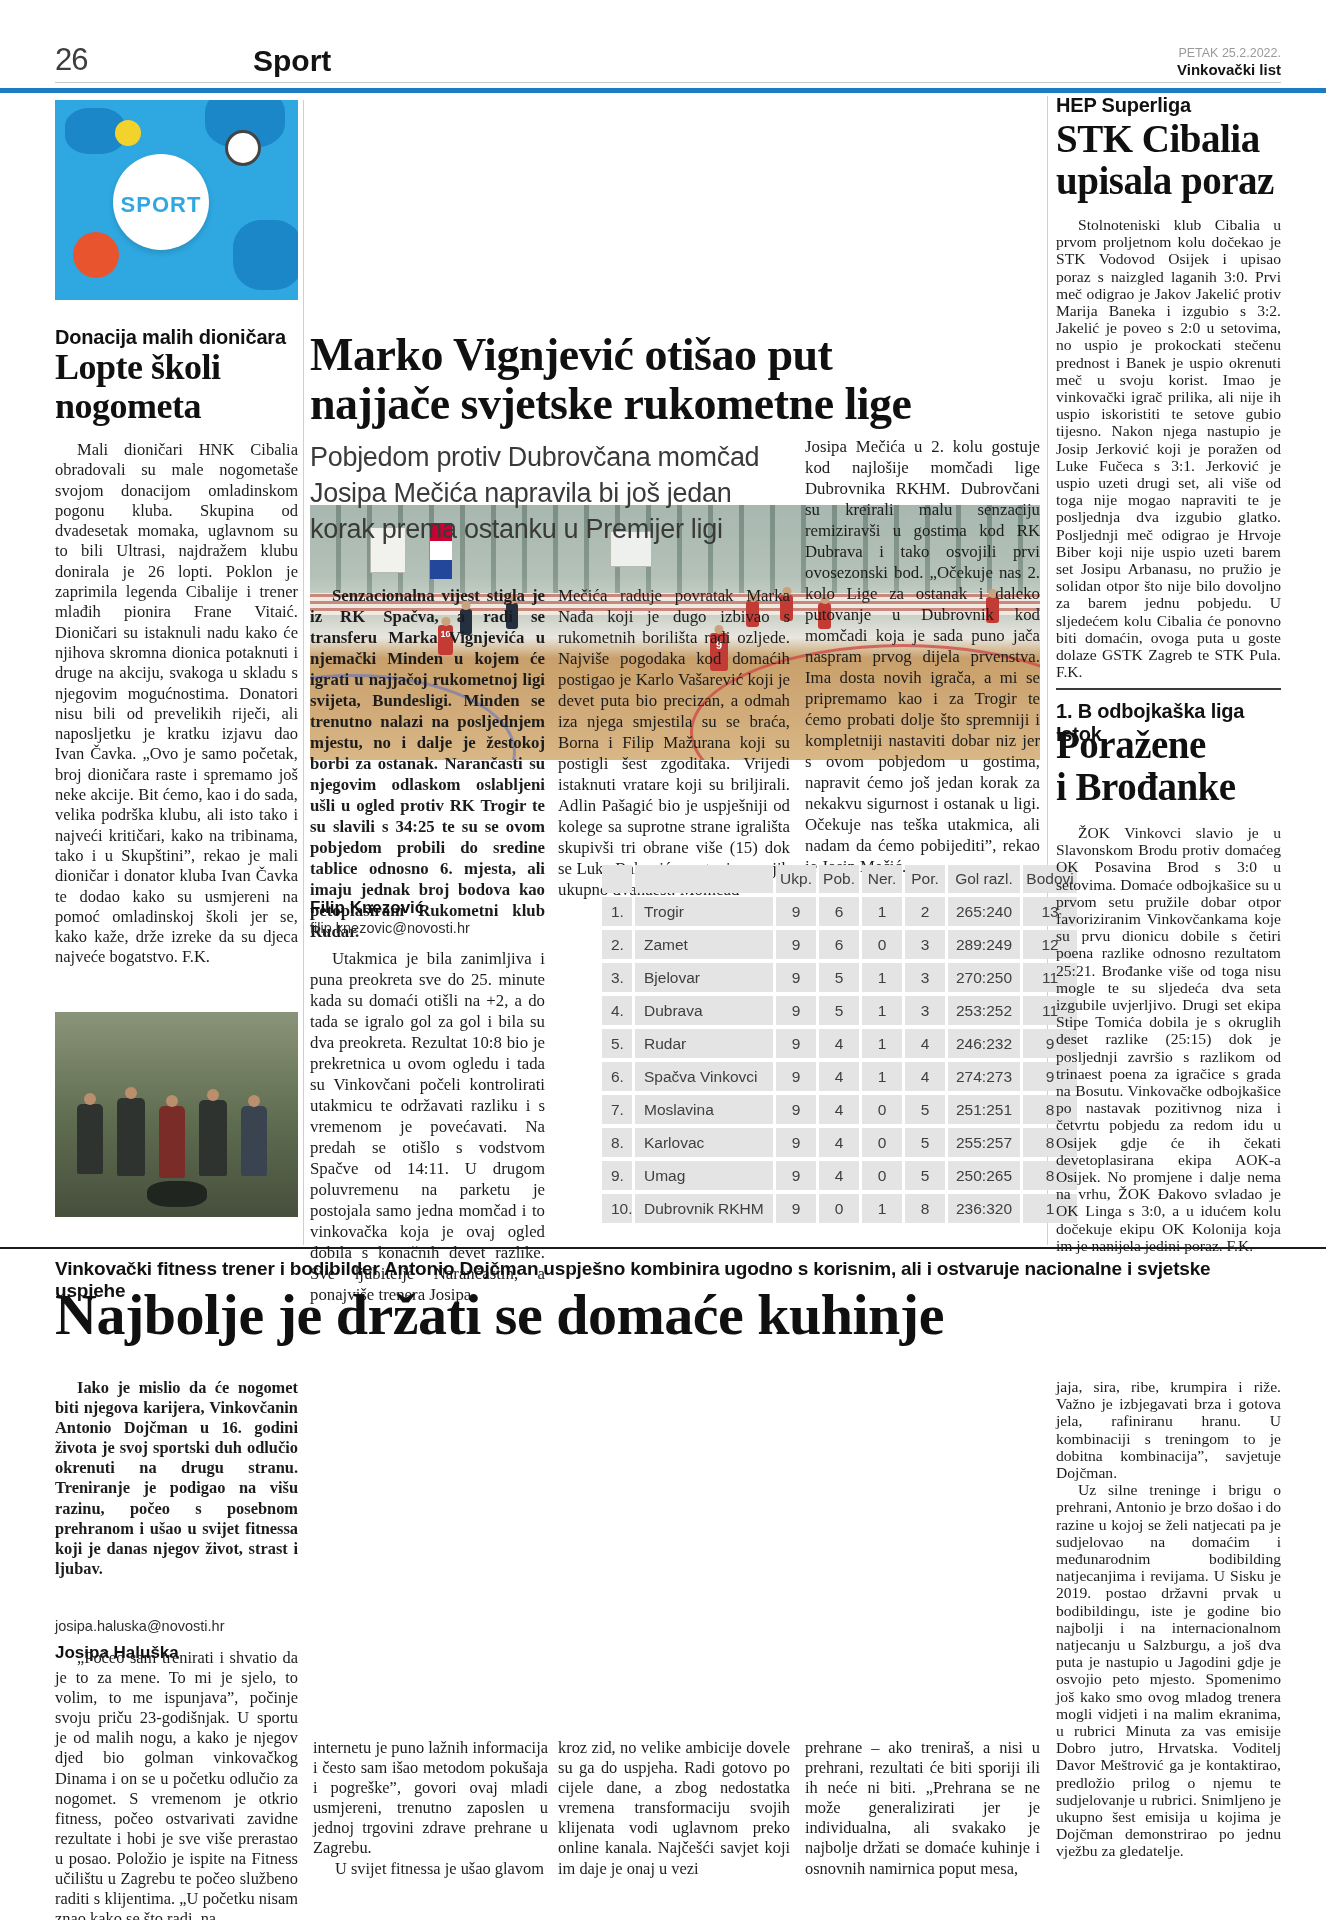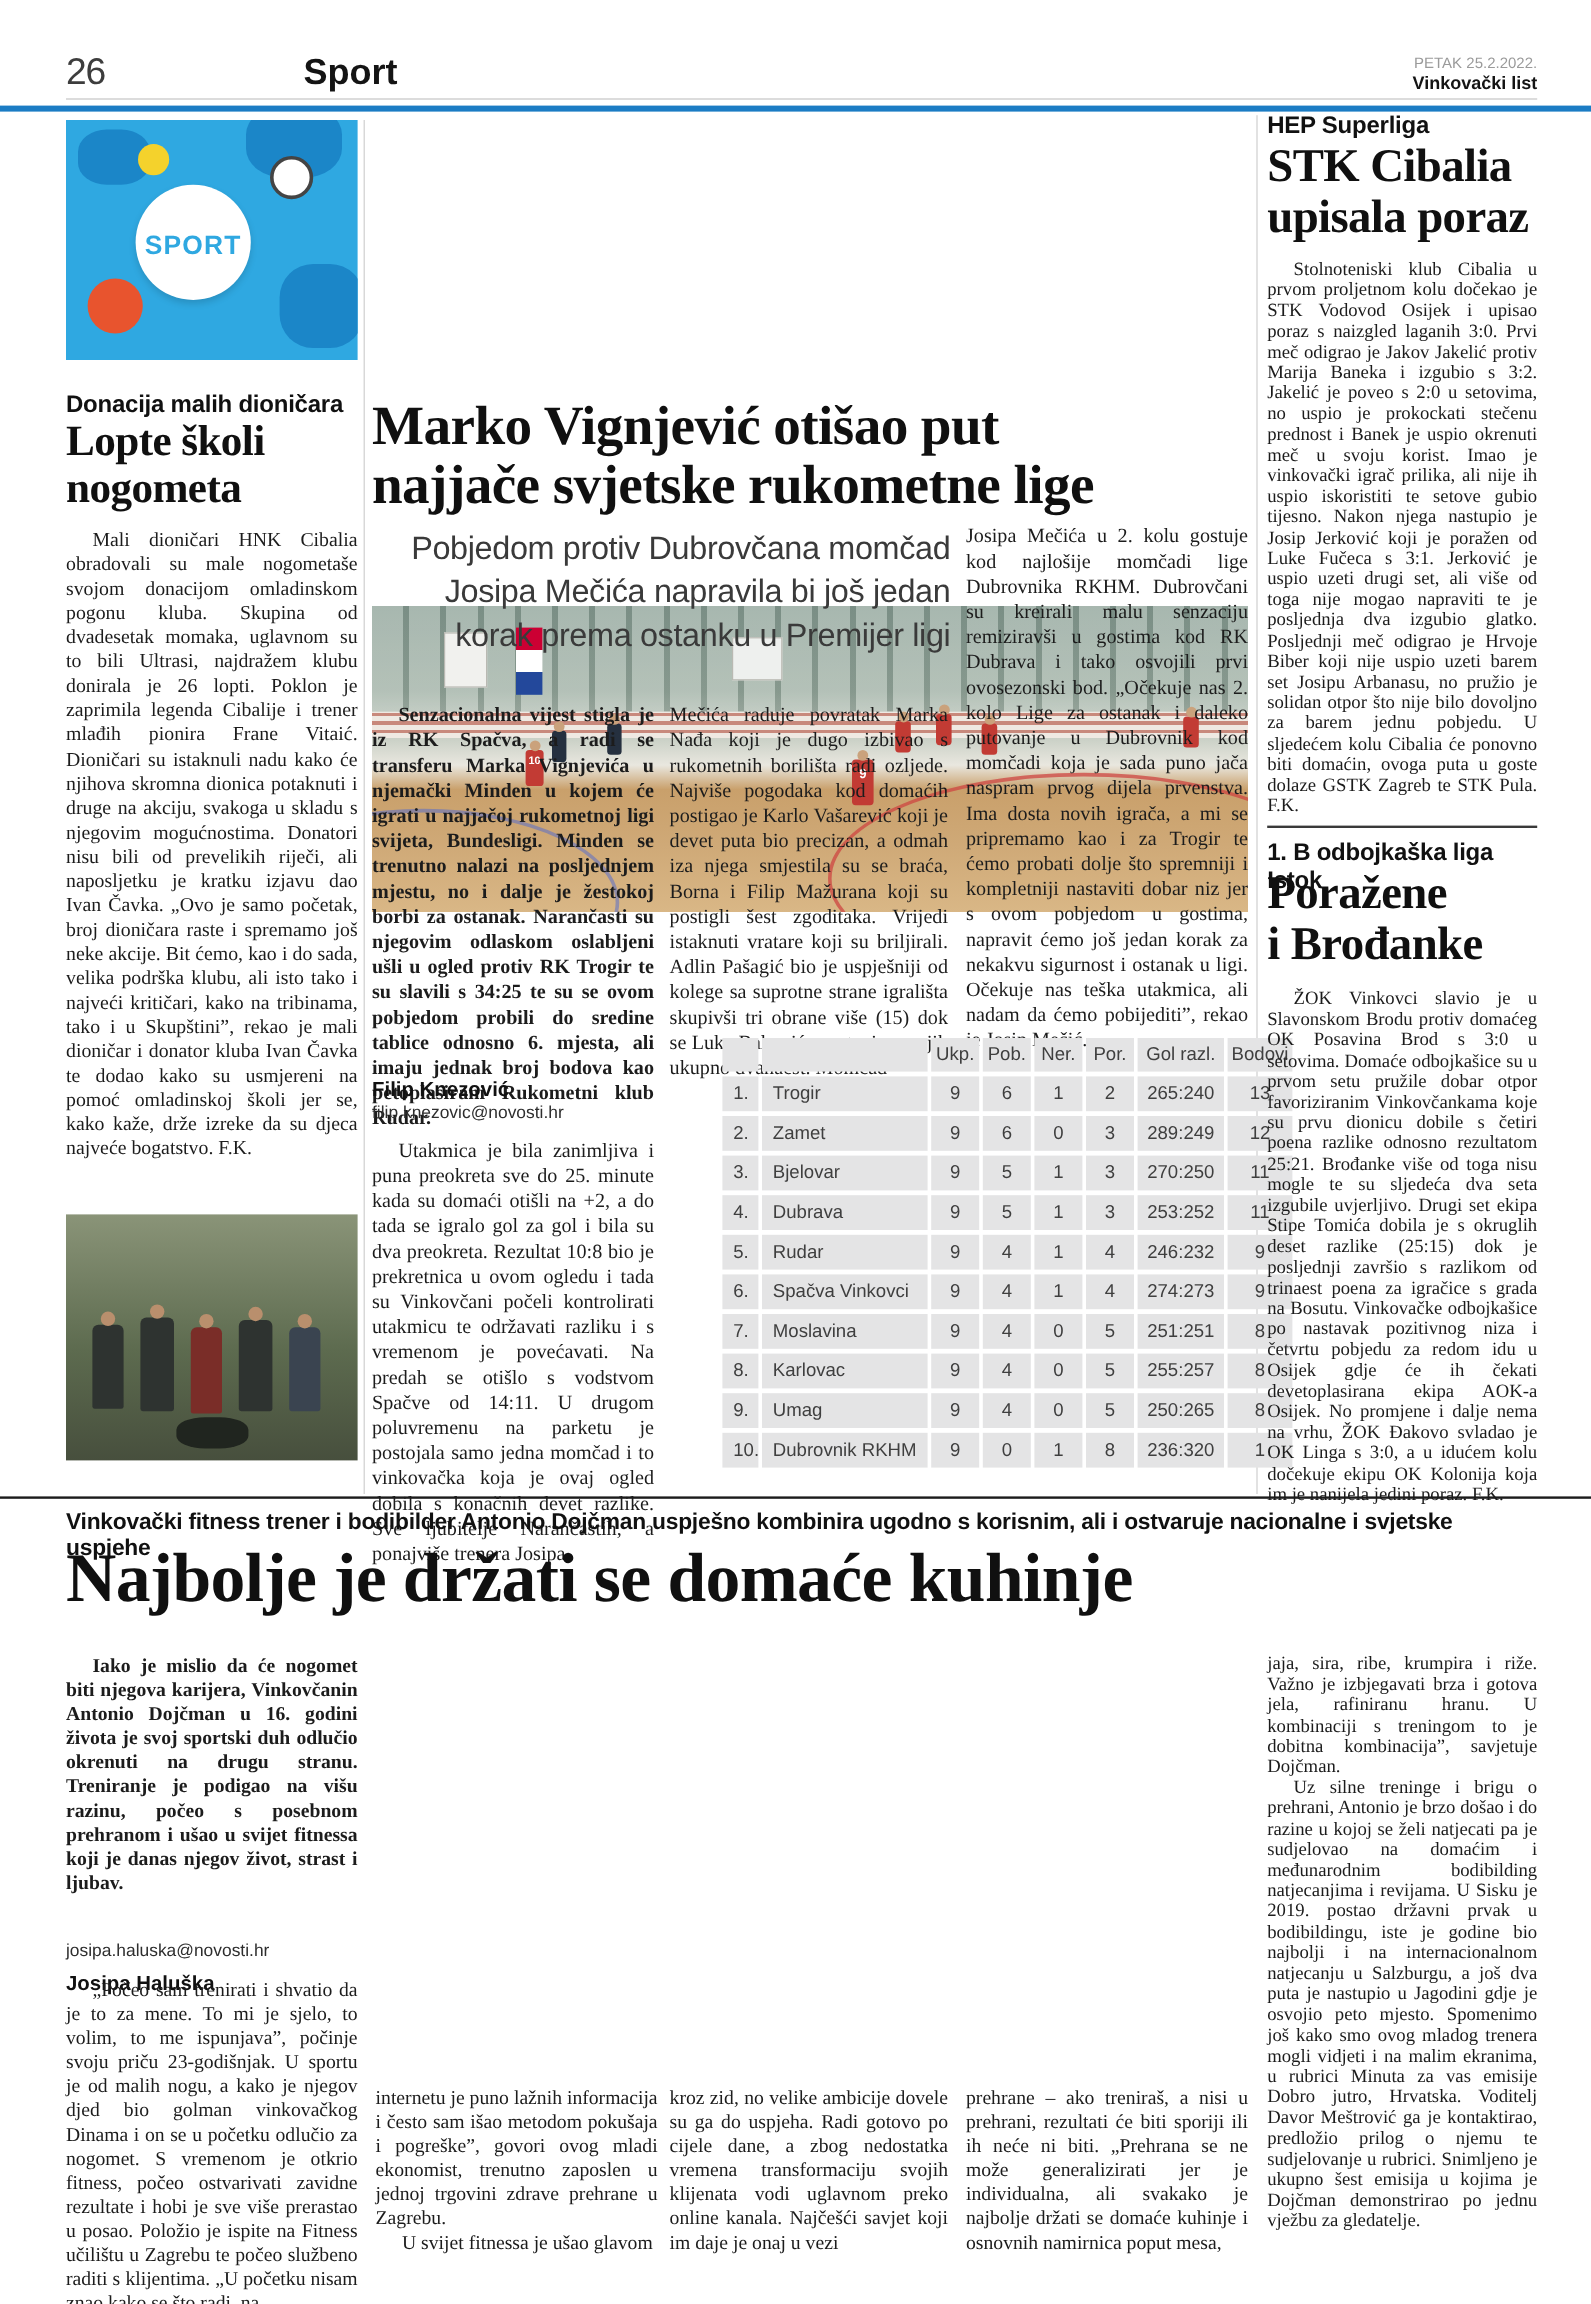--- a/index.html
+++ b/index.html
@@ -119,21 +119,21 @@
     <div class="player p-red" style="left:470px;top:90px;width:13px;height:26px;"></div>
     <div class="player p-red" style="left:508px;top:98px;width:13px;height:26px;"></div>
     <div class="player p-red" style="left:676px;top:92px;width:13px;height:26px;"></div>
     <div class="player p-red" style="left:400px;top:128px;width:18px;height:38px;">
       <span class="jersey-num" style="top:6px;font-size:11px;">9</span>
     </div>
   </div>
 
   <div class="abs hl serif pre" style="left:310px;top:330px;width:740px;font-size:46px;">Marko Vignjević otišao put
 najjače svjetske rukometne lige</div>
-  <div class="abs subhl" style="left:310px;top:440px;width:482px;text-align:right;">Pobjedom protiv Dubrovčana momčad Josipa Mečića napravila bi još jedan korak prema ostanku u Premijer ligi</div>
+  <div class="abs subhl" style="left:310px;top:440px;width:482px;">Pobjedom protiv Dubrovčana momčad Josipa Mečića napravila bi još jedan korak prema ostanku u Premijer ligi</div>
 
   <p class="abs bt-main lead just indent" style="left:310px;top:585px;width:235px;">Senzacionalna vijest stigla je iz RK Spačva, a radi se transferu Marka Vignjevića u njemački Minden u kojem će igrati u najjačoj rukometnoj ligi svijeta, Bundesligi. Minden se trenutno nalazi na posljednjem mjestu, no i dalje je žestokoj borbi za ostanak. Narančasti su njegovim odlaskom oslabljeni ušli u ogled protiv RK Trogir te su slavili s 34:25 te su se ovom pobjedom probili do sredine tablice odnosno 6. mjesta, ali imaju jednak broj bodova kao petoplasirani Rukometni klub Rudar.</p>
   <div class="abs byname" style="left:310px;top:898px;">Filip Knezović</div>
   <div class="abs bymail" style="left:310px;top:920px;">filip.knezovic@novosti.hr</div>
   <p class="abs bt-main just indent" style="left:310px;top:948px;width:235px;">Utakmica je bila zanimljiva i puna preokreta sve do 25. minute kada su domaći otišli na +2, a do tada se igralo gol za gol i bila su dva preokreta. Rezultat 10:8 bio je prekretnica u ovom ogledu i tada su Vinkovčani počeli kontrolirati utakmicu te održavati razliku i s vremenom je povećavati. Na predah se otišlo s vodstvom Spačve od 14:11. U drugom poluvremenu na parketu je postojala samo jedna momčad i to vinkovačka koja je ovaj ogled dobila s konačnih devet razlike. Sve ljubitelje Narančastih, a ponajviše trenera Josipa</p>
   <p class="abs bt-main just" style="left:558px;top:585px;width:232px;">Mečića raduje povratak Marka Nađa koji je dugo izbivao s rukometnih borilišta radi ozljede. Najviše pogodaka kod domaćih postigao je Karlo Vašarević koji je devet puta bio precizan, a odmah iza njega smjestila su se braća, Borna i Filip Mažurana koji su postigli šest zgoditaka. Vrijedi istaknuti vratare koji su briljirali. Adlin Pašagić bio je uspješniji od kolege sa suprotne strane igrališta skupivši tri obrane više (15) dok se Luka Baković zaustavio na njih ukupno dvanaest. Momčad</p>
   <p class="abs bt-main just" style="left:805px;top:436px;width:235px;">Josipa Mečića u 2. kolu gostuje kod najlošije momčadi lige Dubrovnika RKHM. Dubrovčani su kreirali malu senzaciju remiziravši u gostima kod RK Dubrava i tako osvojili prvi ovosezonski bod. „Očekuje nas 2. kolo Lige za ostanak i daleko putovanje u Dubrovnik kod momčadi koja je sada puno jača naspram prvog dijela prvenstva. Ima dosta novih igrača, a mi se pripremamo kao i za Trogir te ćemo probati dolje što spremniji i kompletniji nastaviti dobar niz jer s ovom pobjedom u gostima, napravit ćemo još jedan korak za nekakvu sigurnost i ostanak u ligi. Očekuje nas teška utakmica, ali nadam da ćemo pobijediti”, rekao je Josip Mečić.</p>
 
   <div class="abs standings" style="left:565px;top:865px;width:475px;">
     <div class="row">
@@ -272,21 +272,21 @@
   <div class="abs hrule-dark" style="left:0;top:1247px;width:1326px;"></div>
   <div class="abs caption" style="left:55px;top:1258px;width:1226px;">Vinkovački fitness trener i bodibilder Antonio Dojčman uspješno kombinira ugodno s korisnim, ali i ostvaruje nacionalne i svjetske uspjehe</div>
   <div class="abs hl serif" style="left:55px;top:1284px;width:1226px;font-size:58px;">Najbolje je držati se domaće kuhinje</div>
 
   <p class="abs bt-bottom lead just indent" style="left:55px;top:1378px;width:243px;">Iako je mislio da će nogomet biti njegova karijera, Vinkovčanin Antonio Dojčman u 16. godini života je svoj sportski duh odlučio okrenuti na drugu stranu. Treniranje je podigao na višu razinu, počeo s posebnom prehranom i ušao u svijet fitnessa koji je danas njegov život, strast i ljubav.</p>
   <div class="abs byname" style="left:55px;top:1596px;margin-top:47px;">Josipa Haluška</div>
   <div class="abs bymail" style="left:55px;top:1618px;">josipa.haluska@novosti.hr</div>
   <p class="abs bt-bottom just indent" style="left:55px;top:1648px;width:243px;">„Počeo sam trenirati i shvatio da je to za mene. To mi je sjelo, to volim, to me ispunjava”, počinje svoju priču 23-godišnjak. U sportu je od malih nogu, a kako je njegov djed bio golman vinkovačkog Dinama i on se u početku odlučio za nogomet. S vremenom je otkrio fitness, počeo ostvarivati zavidne rezultate i hobi je sve više prerastao u posao. Položio je ispite na Fitness učilištu u Zagrebu te počeo službeno raditi s klijentima. „U početku nisam znao kako se što radi, na</p>
 
   <div class="abs" style="left:313px;top:1738px;width:235px;">
-    <p class="bt-bottom just">internetu je puno lažnih informacija i često sam išao metodom pokušaja i pogreške”, govori ovog mladi ekonomist, trenutno zaposlen u jednoj trgovini zdrave prehrane u Zagrebu.</p>
+    <p class="bt-bottom just">internetu je puno lažnih informacija i često sam išao metodom pokušaja i pogreške”, govori ovaj mladi usmjereni, trenutno zaposlen u jednoj trgovini zdrave prehrane u Zagrebu.</p>
     <p class="bt-bottom just indent">U svijet fitnessa je ušao glavom</p>
   </div>
   <p class="abs bt-bottom just" style="left:558px;top:1738px;width:232px;">kroz zid, no velike ambicije dovele su ga do uspjeha. Radi gotovo po cijele dane, a zbog nedostatka vremena transformaciju svojih klijenata vodi uglavnom preko online kanala. Najčešći savjet koji im daje je onaj u vezi</p>
   <p class="abs bt-bottom just" style="left:805px;top:1738px;width:235px;">prehrane – ako treniraš, a nisi u prehrani, rezultati će biti sporiji ili ih neće ni biti. „Prehrana se ne može generalizirati jer je individualna, ali svakako je najbolje držati se domaće kuhinje i osnovnih namirnica poput mesa,</p>
 
   <div class="abs" style="left:1056px;top:1378px;width:225px;">
     <p class="bt-right just">jaja, sira, ribe, krumpira i riže. Važno je izbjegavati brza i gotova jela, rafiniranu hranu. U kombinaciji s treningom to je dobitna kombinacija”, savjetuje Dojčman.</p>
     <p class="bt-right just indent">Uz silne treninge i brigu o prehrani, Antonio je brzo došao i do razine u kojoj se želi natjecati pa je sudjelovao na domaćim i međunarodnim bodibilding natjecanjima i revijama. U Sisku je 2019. postao državni prvak u bodibildingu, iste je godine bio najbolji i na internacionalnom natjecanju u Salzburgu, a još dva puta je nastupio u Jagodini gdje je osvojio peto mjesto. Spomenimo još kako smo ovog mladog trenera mogli vidjeti i na malim ekranima, u rubrici Minuta za vas emisije Dobro jutro, Hrvatska. Voditelj Davor Meštrović ga je kontaktirao, predložio prilog o njemu te sudjelovanje u rubrici. Snimljeno je ukupno šest emisija u kojima je Dojčman demonstrirao po jednu vježbu za gledatelje.</p>
   </div>
 

